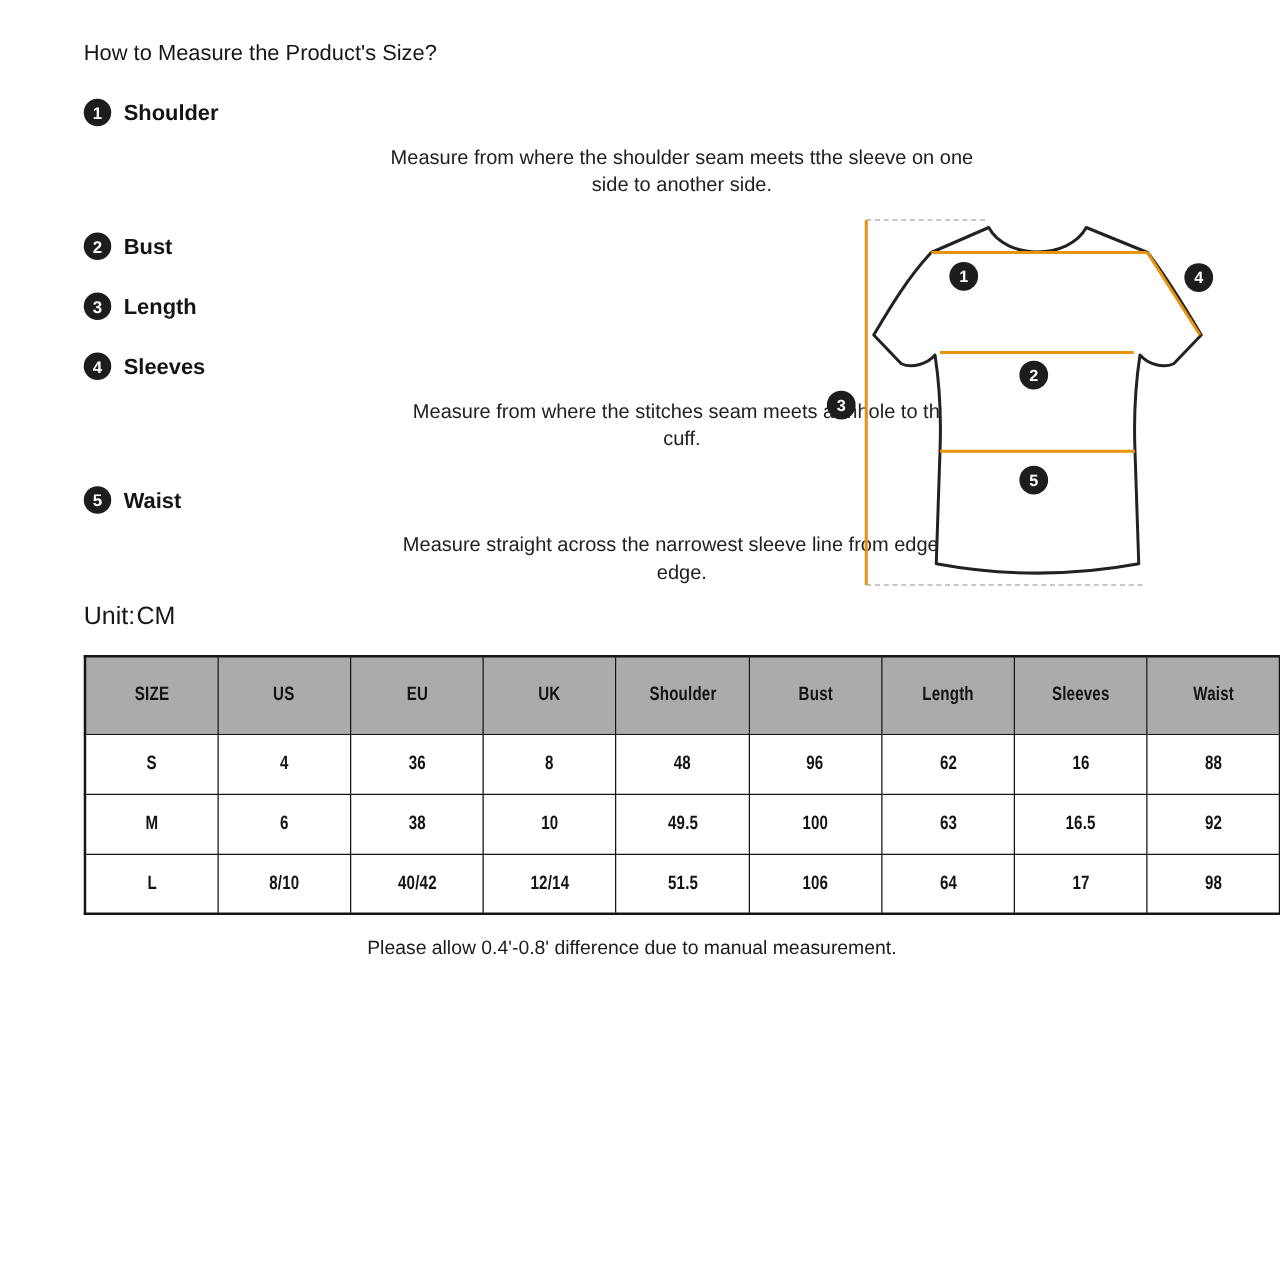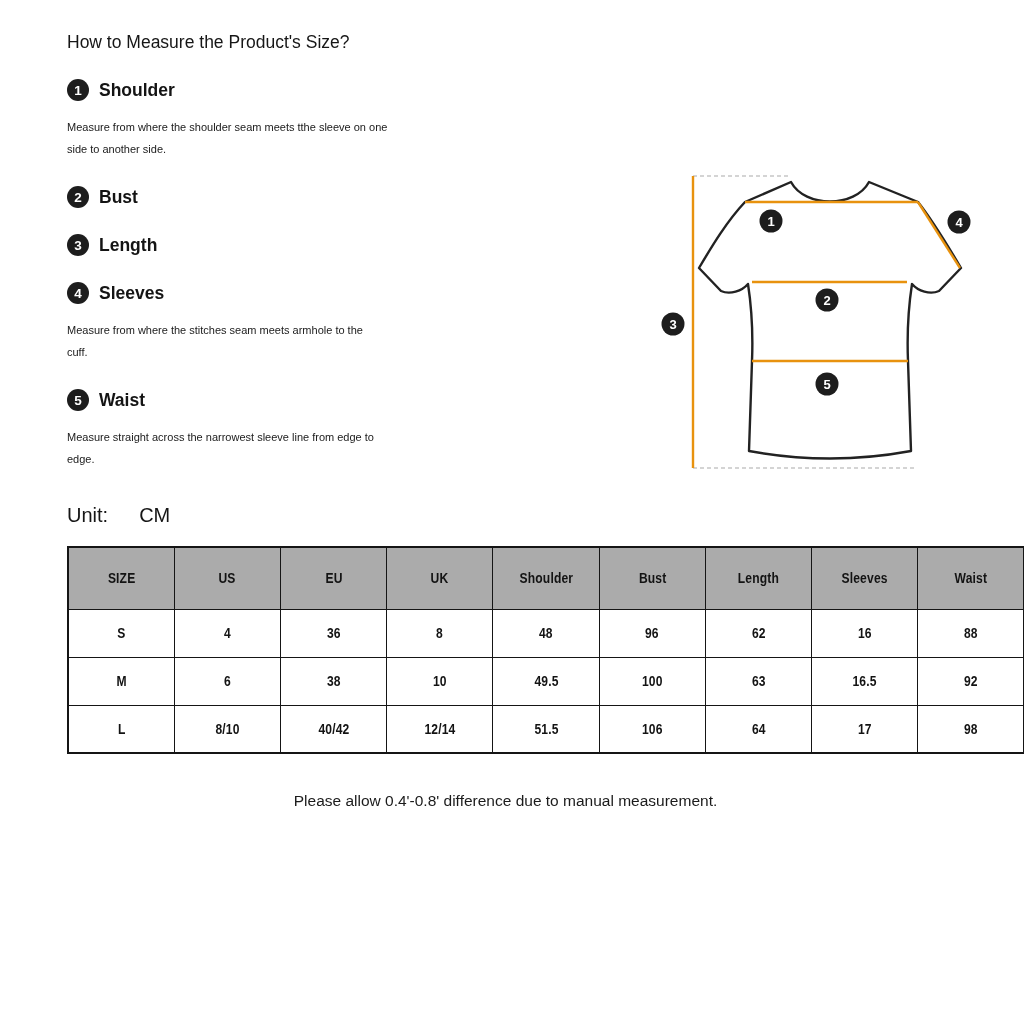--- a/index.html
+++ b/index.html
@@ -13,39 +13,39 @@
   .title { font-size:17.5px; font-weight:400; margin:0; color:#161616; }
 
   .section { }
   .sec-head { margin-top:26px; display:flex; align-items:center; gap:10px; }
   .numcircle {
     width:22px; height:22px; border-radius:50%; background:#1D1D1D; color:#fff;
     font-size:13.5px; font-weight:700; display:flex; align-items:center; justify-content:center;
     flex:0 0 22px;
   }
   .sec-label { font-size:17.5px; font-weight:600; color:#141414; }
-  .desc { margin:15px 0 0 0; font-size:11px; line-height:22px; white-space:pre-line; color:#202020; }
+  .desc { margin:15px 0 0 0; font-size:16px; line-height:22px; white-space:pre-line; color:#202020;text-align:center; }
 
-  .unit-line { margin-top:34px; font-size:20px; color:#161616; display:flex; gap:31px; }
+  .unit-line { margin-top:12px; font-size:20px; color:#161616; display:flex; gap:1px; }
 
   table.size-table {
     border-collapse:collapse; width:958px; table-layout:fixed;
     margin-top:19px; border:2.5px solid #151515;
   }
   table.size-table th, table.size-table td {
     border:1.5px solid #151515; text-align:center; vertical-align:middle; padding:0;
   }
   table.size-table th { background:#ABABAB; height:62px; }
   table.size-table td { height:48px; background:#ffffff; }
   .cnd {
     display:inline-block; transform:scaleX(0.78); transform-origin:center;
     font-size:15.5px; font-weight:600; letter-spacing:0.2px; color:#131313; white-space:nowrap;
   }
 
-  .footer-note { width:877px; margin-top:38px; text-align:center; font-size:15.5px; color:#1b1b1b; }
+  .footer-note { width:877px; margin-top:18px; text-align:center; font-size:15.5px; color:#1b1b1b; }
 
   .diagram { position:absolute; left:640px; top:160px; width:360px; height:330px; }
   .diagram svg { display:block; }
   .marker-num { fill:#ffffff; font-family:"Liberation Sans",sans-serif; font-size:13px; font-weight:700; text-anchor:middle; }
 </style>
 </head>
 <body>
 
 <div class="content">
 

